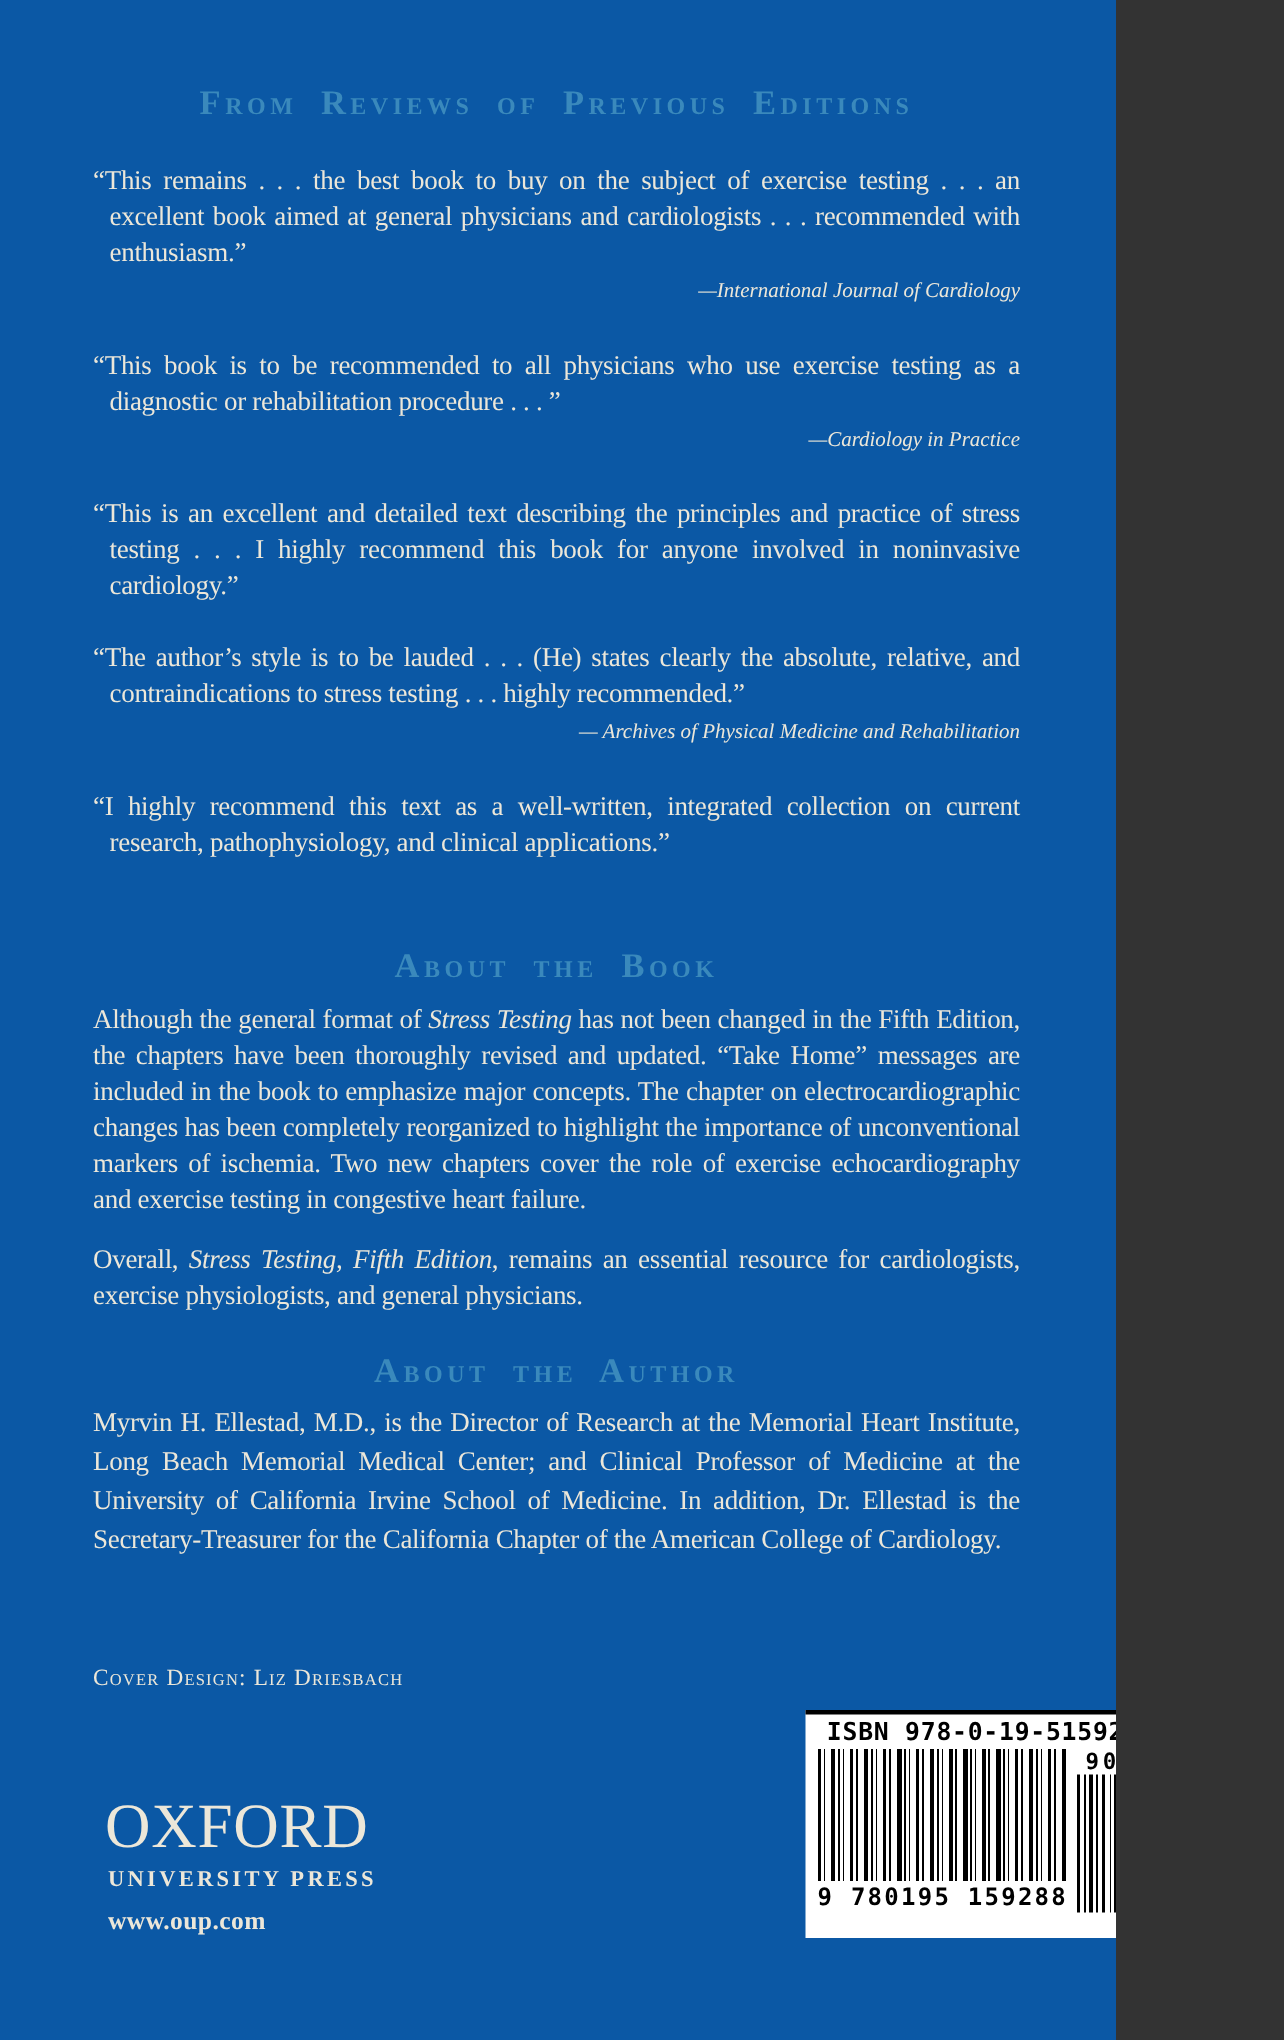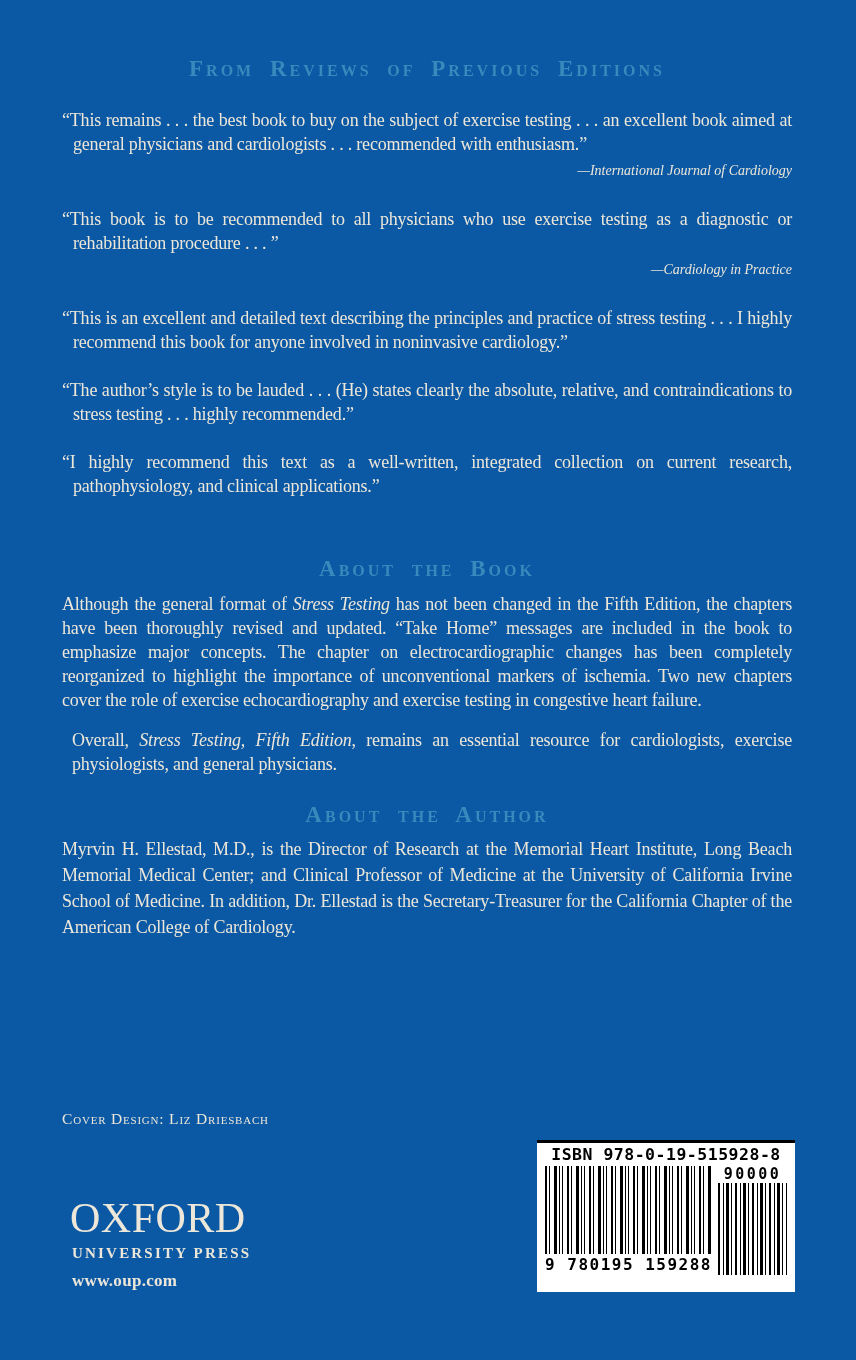--- a/index.html
+++ b/index.html
@@ -1,18 +1,18 @@
 <!DOCTYPE html>
 <html><head>
 <meta charset="utf-8">
 <style>
   html,body{margin:0;padding:0;background:#333;}
   .cover{
     position:relative;
-    width:856px;height:1360px;
+    width:744px;height:1360px;
     background:#0b58a5;
     font-family:"Liberation Serif", serif;
     color:#ece7d9;
     overflow:hidden;
   }
   .content{padding:0 64px 0 62px;}
   .section-heading{
     font-variant:small-caps;
     font-weight:bold;
     color:#3a89bc;
@@ -42,21 +42,21 @@
     text-align:right;
   }
   .about-book-heading{margin-top:56px;}
   .body-para{
     margin:8px 0 0 0;
     font-size:18px;
     letter-spacing:-0.2px;
     line-height:24px;
     text-align:justify;
   }
-  .body-para.second{margin-top:16px;margin-left:10px;}
+  .body-para.second{margin-top:16px;}
   .italic{font-style:italic;}
   .about-author-heading{margin-top:24px;}
   .author-para{margin-top:6px;line-height:26px;}
   .cover-design{
     position:absolute;
     left:62px;top:1110px;
     font-variant:small-caps;
     font-size:15.5px;
     letter-spacing:0.8px;
     margin:0;
@@ -159,20 +159,21 @@
       <p class="review-text">“This book is to be recommended to all physicians who use exercise testing as a diagnostic or rehabilitation procedure . . . ”</p>
       <p class="review-source">—Cardiology in Practice</p>
     </div>
 
     <div class="review">
       <p class="review-text">“This is an excellent and detailed text describing the principles and practice of stress testing . . . I highly recommend this book for anyone involved in noninvasive cardiology.”</p>
     </div>
 
     <div class="review">
       <p class="review-text">“The author’s style is to be lauded . . . (He) states clearly the absolute, relative, and contraindications to stress testing . . . highly recommended.”</p>
+      <p class="review-source">— Archives of Physical Medicine and Rehabilitation</p>
     </div>
 
     <div class="review">
       <p class="review-text">“I highly recommend this text as a well-written, integrated collection on current research, pathophysiology, and clinical applications.”</p>
     </div>
 
     <h2 class="section-heading about-book-heading">About the Book</h2>
 
     <p class="body-para"><span>Although the general format of </span><span class="italic">Stress Testing</span><span> has not been changed in the Fifth Edition, the chapters have been thoroughly revised and updated. “Take Home” messages are included in the book to emphasize major concepts. The chapter on electrocardiographic changes has been completely reorganized to highlight the importance of unconventional markers of ischemia. Two new chapters cover the role of exercise echocardiography and exercise testing in congestive heart failure.</span></p>
 

